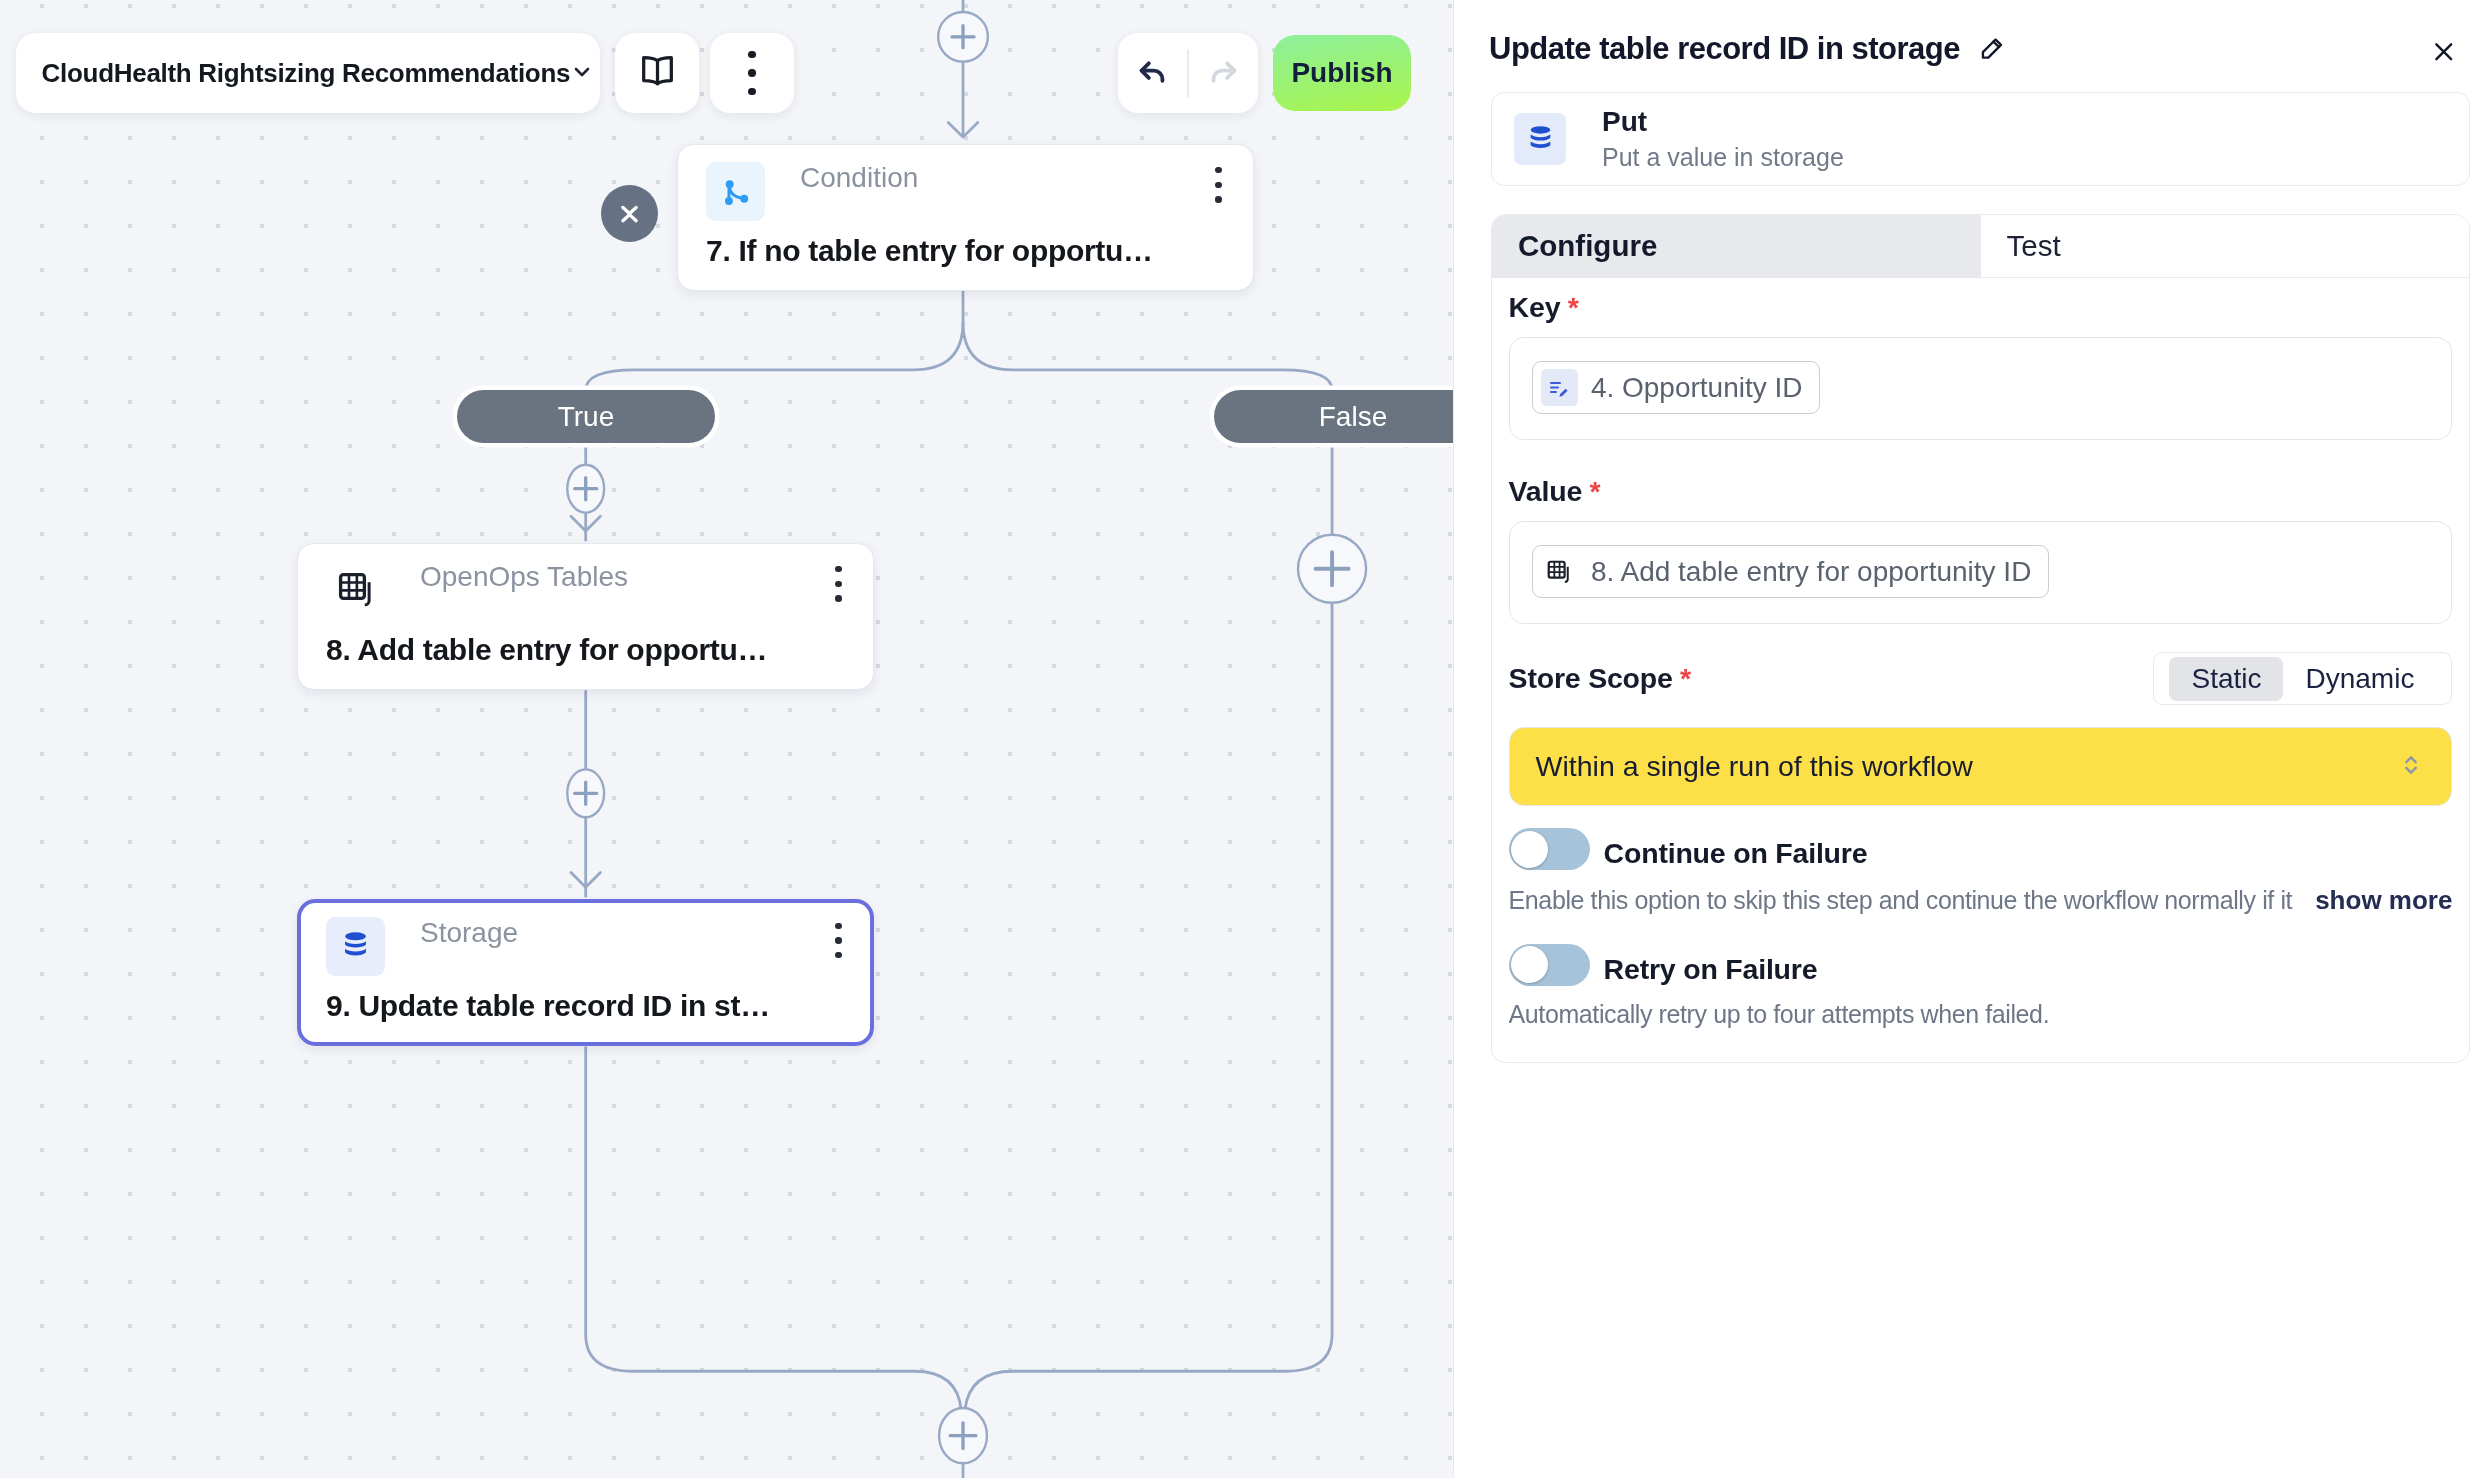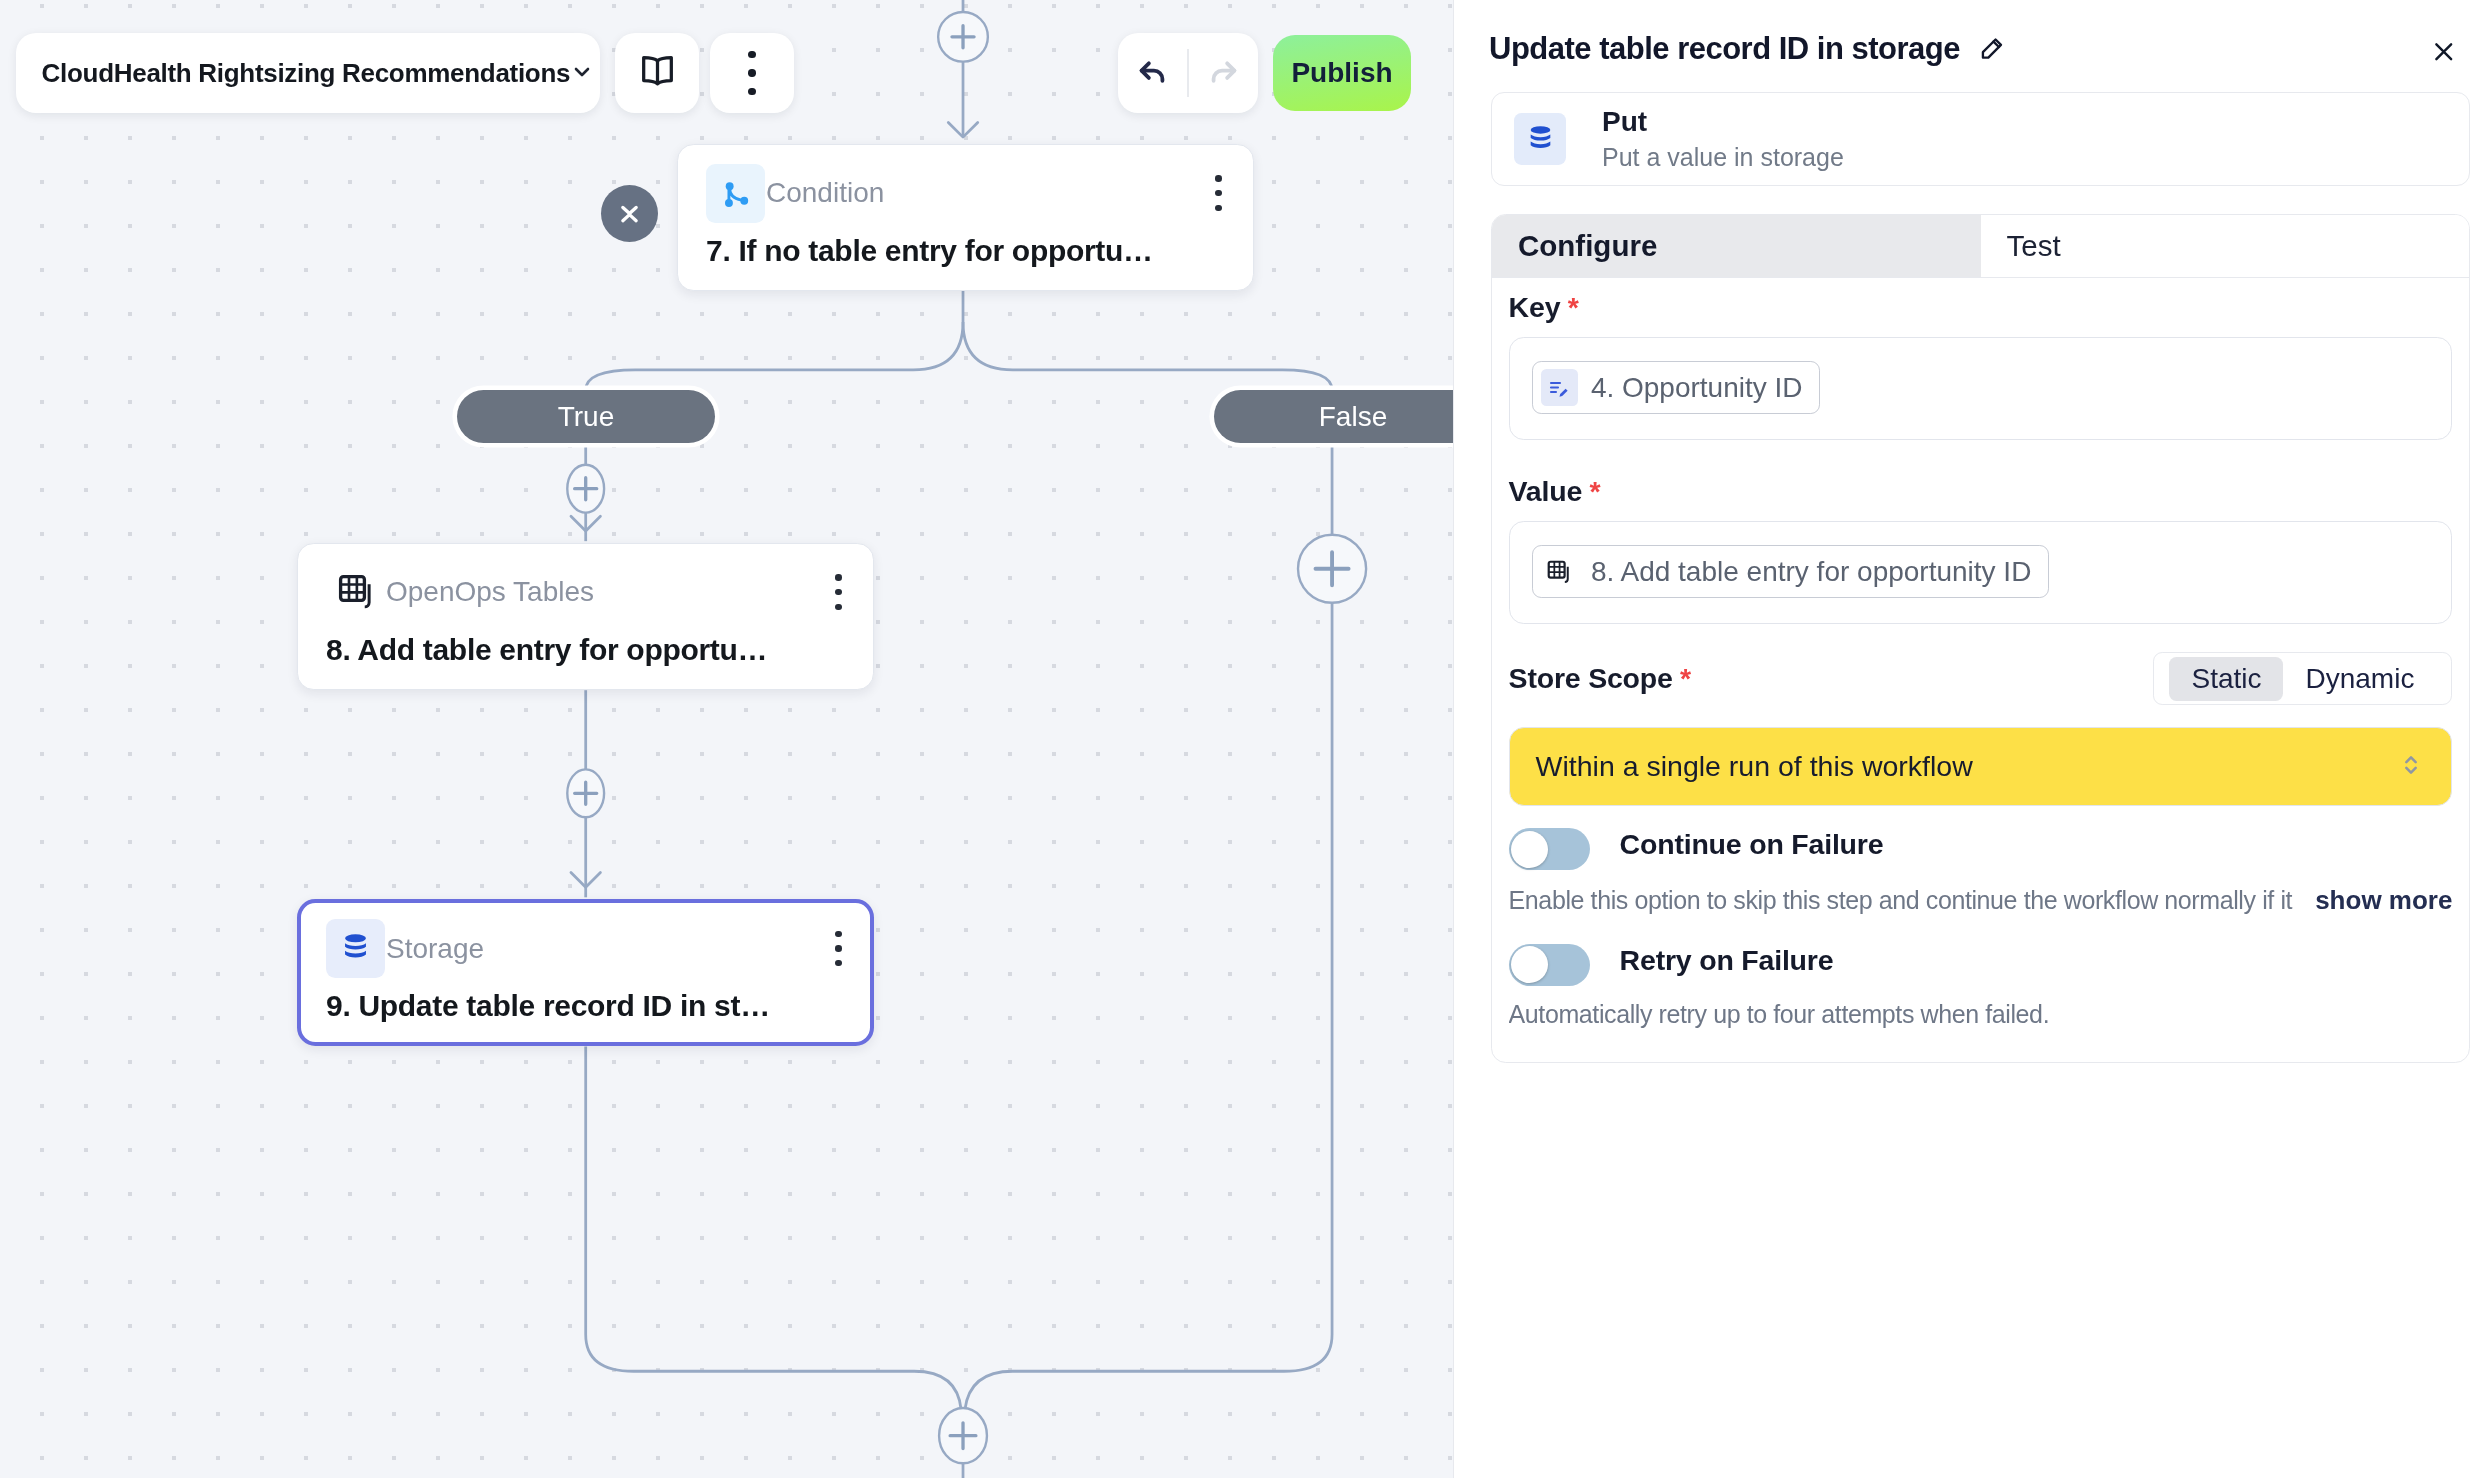--- a/index.html
+++ b/index.html
@@ -33,21 +33,21 @@
   .undo-half{width:69px;height:80px;display:flex;align-items:center;justify-content:center;cursor:pointer}
   .undo-div{width:1.8px;height:48px;background:#e8eaee}
   .publish-btn{position:absolute;left:1273px;top:35px;width:138px;height:76px;border-radius:22px;
     background:linear-gradient(170deg,var(--publish-from) 0%,var(--publish-to) 100%);
     display:flex;align-items:center;justify-content:center;font-size:28px;font-weight:700;color:#13203a;z-index:3;cursor:pointer}
 
   
   .node{position:absolute;width:577px;height:147px;background:#fff;border:1.8px solid #e3e7ee;border-radius:16.6px;
     box-shadow:0 3.7px 11px rgba(20,30,55,.08);padding:16.6px 24px 0 28px;z-index:2;cursor:pointer}
   .node.selected{border:4.6px solid var(--accent-selected);border-radius:18.4px;padding:14px 21px 0 25px}
-  .node-head{display:flex;align-items:center;gap:1px;height:63px}
+  .node-head{display:flex;align-items:flex-start;gap:35px;height:63px}
   .node-icon-box{width:59px;height:59px;border-radius:9.2px;display:flex;align-items:center;justify-content:center;flex:0 0 auto}
   .bg-cond{background:#e9f4fd}.bg-store{background:#e7edfb}.bg-none{background:transparent}
   .node-type{font-size:28px;color:#8b92a0;flex:1;white-space:nowrap}
   .kebab{display:flex;flex-direction:column;gap:8.3px;padding:5.5px 7.4px;cursor:pointer}
   .kebab i{width:6.4px;height:6.4px;border-radius:50%;background:#262c36;display:block}
   .node-title{font-size:30px;font-weight:600;color:#14181d;margin-top:9.2px;white-space:nowrap;letter-spacing:-0.3px}
 
   .branch-badge{position:absolute;height:53px;border-radius:27px;background:var(--branch-badge);
     box-shadow:0 0 0 4.6px #fff;color:#fff;font-size:28px;display:flex;align-items:center;justify-content:center;z-index:2}
   .collapse-badge{position:absolute;left:601px;top:185px;width:57px;height:57px;border-radius:50%;
@@ -80,21 +80,21 @@
   .token-icon-plain{width:37px;height:37px;display:flex;align-items:center;justify-content:center}
   .token-text{font-size:28px;color:#5a6270;white-space:nowrap}
   .scope-row{margin-top:28px;display:flex;align-items:center;justify-content:space-between}
   .segmented{display:flex;align-items:center;border:1.8px solid #e7e9ee;border-radius:9.2px;height:53px;padding:15px;background:#fff}
   .seg{height:44px;display:flex;align-items:center;padding:0 22px;font-size:28px;color:#1b2140;cursor:pointer;border-radius:7.4px}
   .seg.active{background:#e3e4e8;font-weight:500}
   .select{margin-top:22px;height:79px;border:1.8px solid #e2e5ec;border-radius:15px;display:flex;align-items:center;
     justify-content:space-between;padding:0 26px;cursor:pointer;background:#fde047}
   .select-text{font-size:28.5px;color:#171c2e}
   .helper{margin-top:20px;font-size:25px;color:#6e7787;letter-spacing:-0.2px}
-  .toggle-row{margin-top:22px;display:flex;align-items:flex-start;gap:30px}
+  .toggle-row{margin-top:22px;display:flex;align-items:flex-end;gap:14px}
   .switch{width:81px;height:42px;border-radius:21px;background:var(--toggle-off);position:relative;cursor:pointer;flex:0 0 auto}
   .switch .knob{position:absolute;left:2.8px;top:2.8px;width:37px;height:37px;border-radius:50%;background:#fff;box-shadow:0 0.9px 2.8px rgba(0,0,0,.25)}
   .toggle-label{font-size:28.5px;font-weight:600;color:#151a2b;letter-spacing:-0.2px}
   .helper-row{margin-top:14.7px;display:flex;align-items:baseline}
   .helper-row .helper{margin-top:0;flex:1;white-space:nowrap;overflow:hidden;letter-spacing:-0.4px}
   .show-more{font-size:26px;font-weight:700;color:#242e52;margin-left:20px;white-space:nowrap;cursor:pointer}
 </style>
 </head>
 <body>
 

